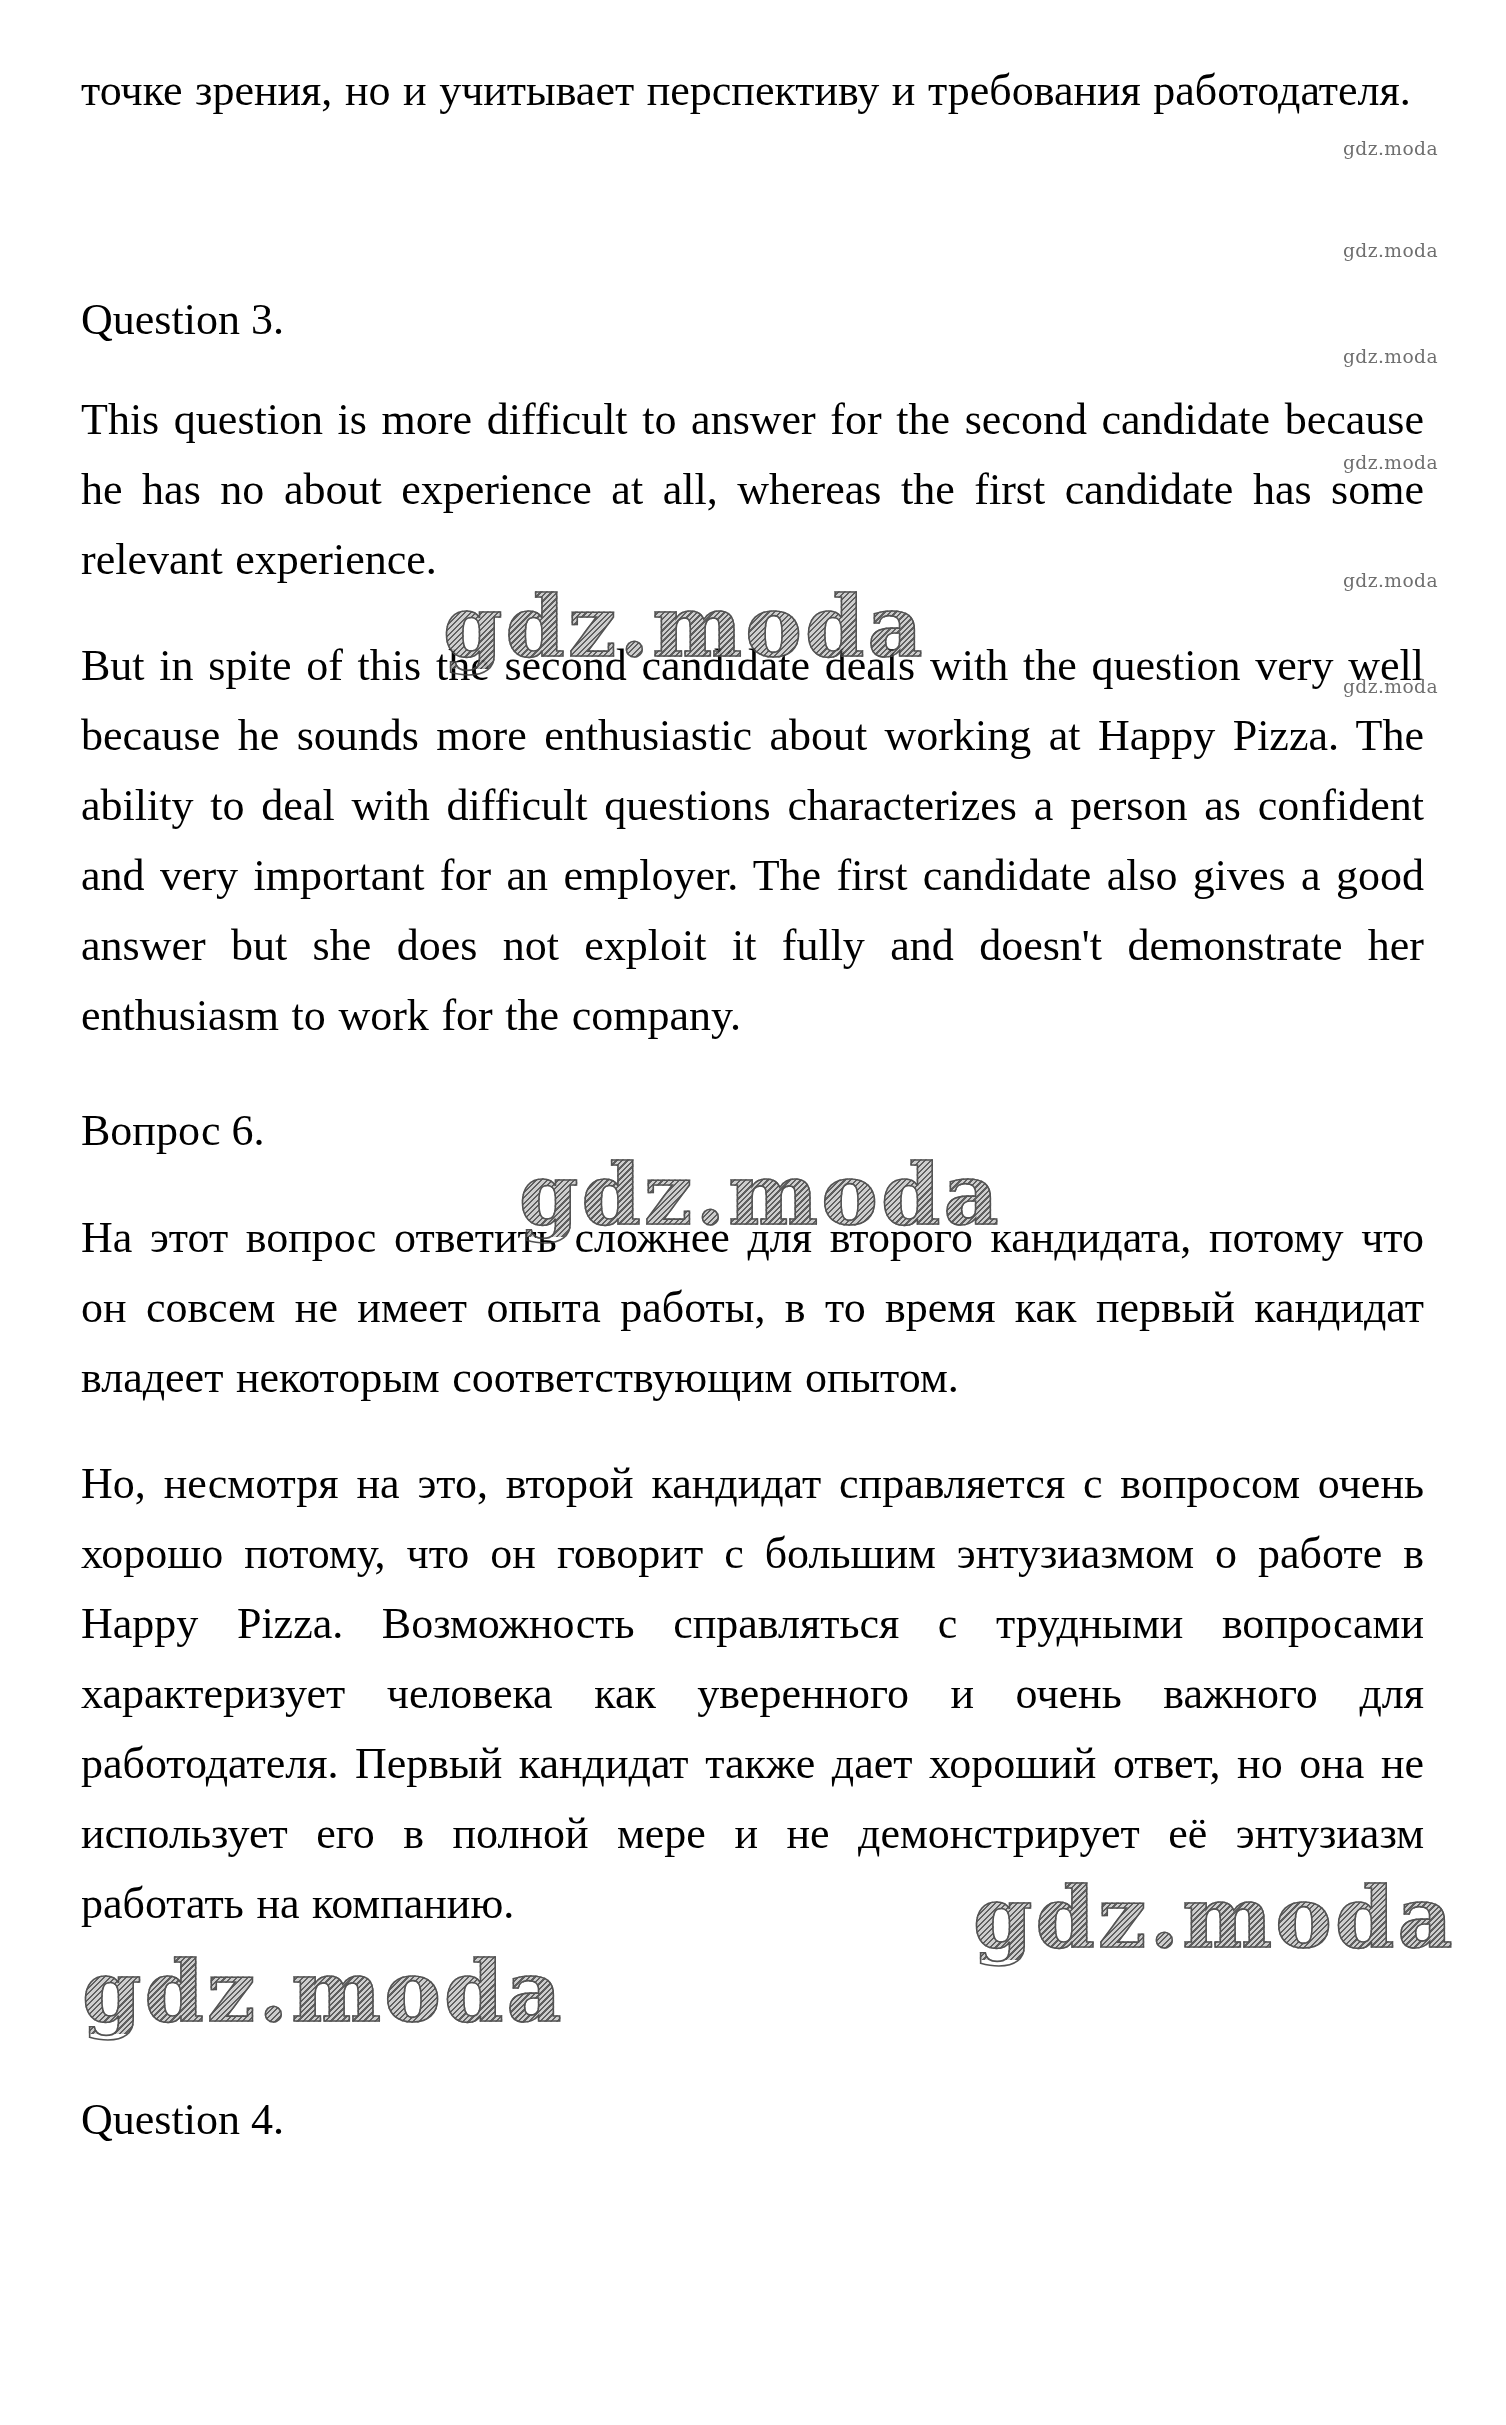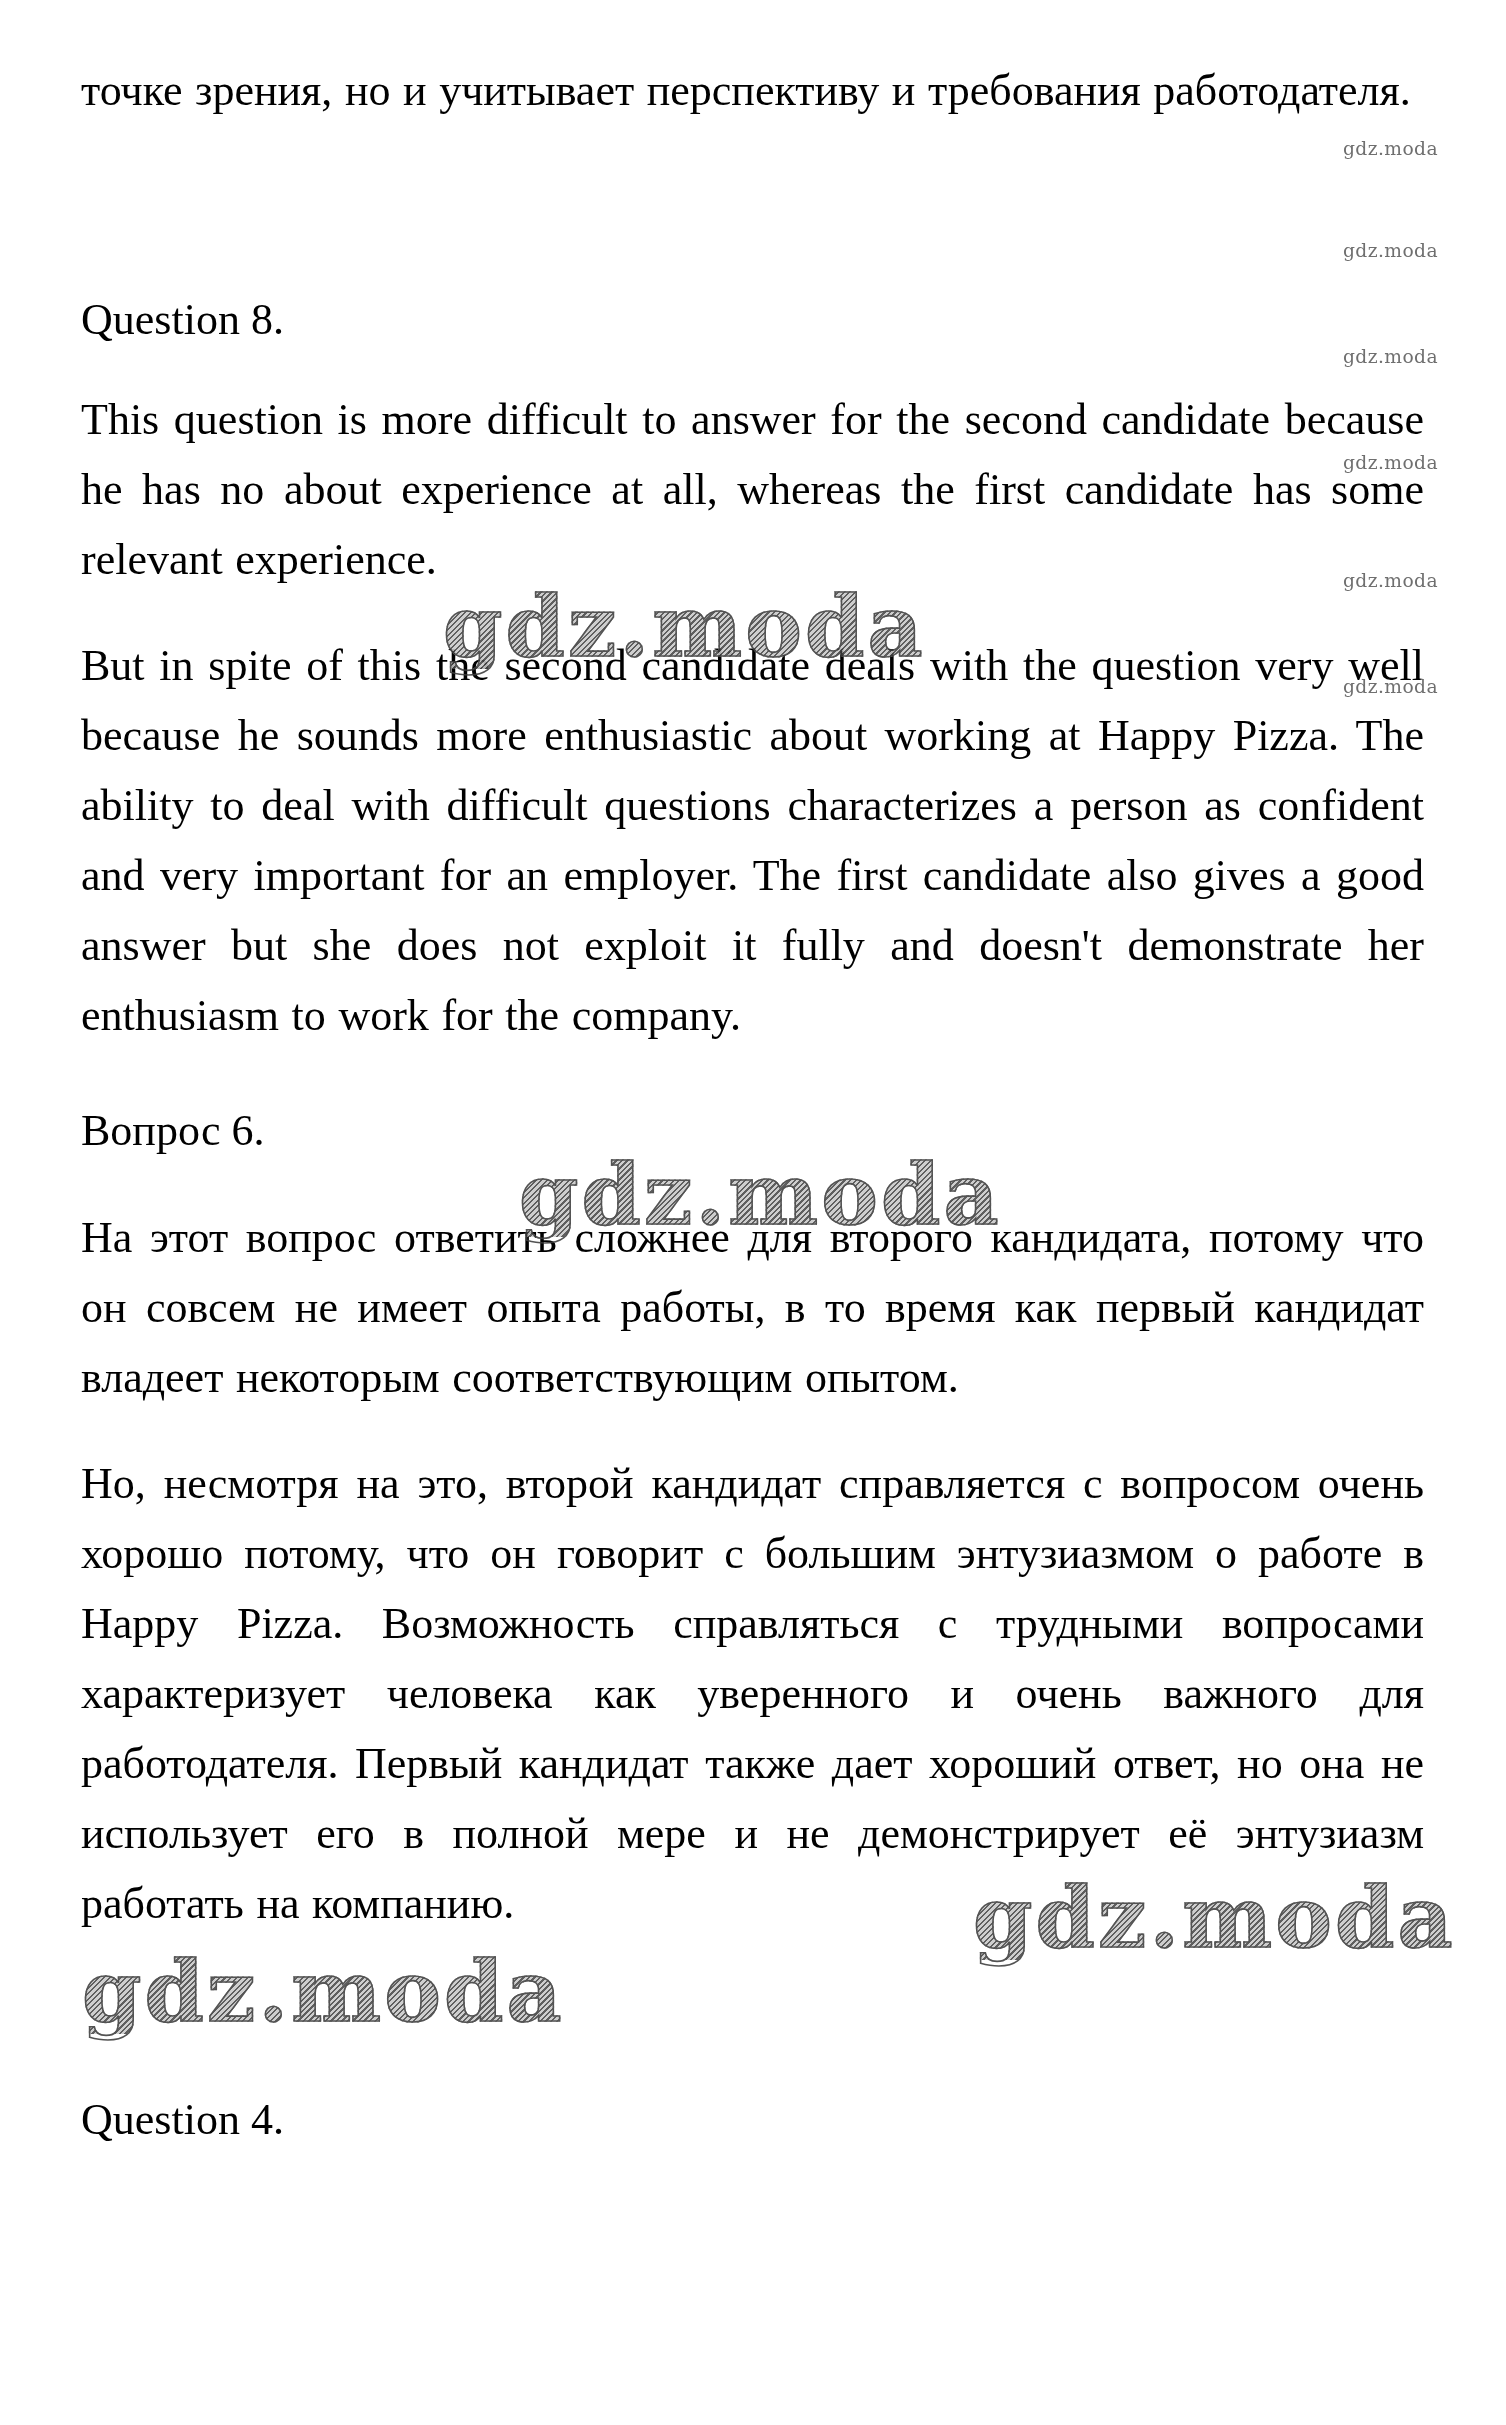--- a/index.html
+++ b/index.html
@@ -84,21 +84,21 @@
   .wml-2 { left: 973px; top: 1875px; }
   .wml-3 { left: 82px;  top: 1949px; }
 </style>
 </head>
 <body>
 
 <div class="page">
 
   <p class="para b0">точке зрения, но и учитывает перспективу и требования работодателя.</p>
 
-  <p class="heading b1">Question 8.</p>
+  <p class="heading b1">Question 3.</p>
 
   <p class="para b2">This question is more difficult to answer for the second candidate because he has no about experience at all, whereas the first candidate has some relevant experience.</p>
 
   <p class="para b3">But in spite of this the second candidate deals with the question very well because he sounds more enthusiastic about working at Happy Pizza. The ability to deal with difficult questions characterizes a person as confident and very important for an employer. The first candidate also gives a good answer but she does not exploit it fully and doesn't demonstrate her enthusiasm to work for the company.</p>
 
   <p class="heading b4">Вопрос 6.</p>
 
   <p class="para b5">На этот вопрос ответить сложнее для второго кандидата, потому что он совсем не имеет опыта работы, в то время как первый кандидат владеет некоторым соответствующим опытом.</p>
 
   <p class="para b6">Но, несмотря на это, второй кандидат справляется с вопросом очень хорошо потому, что он говорит с большим энтузиазмом о работе в Happy Pizza. Возможность справляться с трудными вопросами характеризует человека как уверенного и очень важного для работодателя. Первый кандидат также дает хороший ответ, но она не использует его в полной мере и не демонстрирует её энтузиазм работать на компанию.</p>

